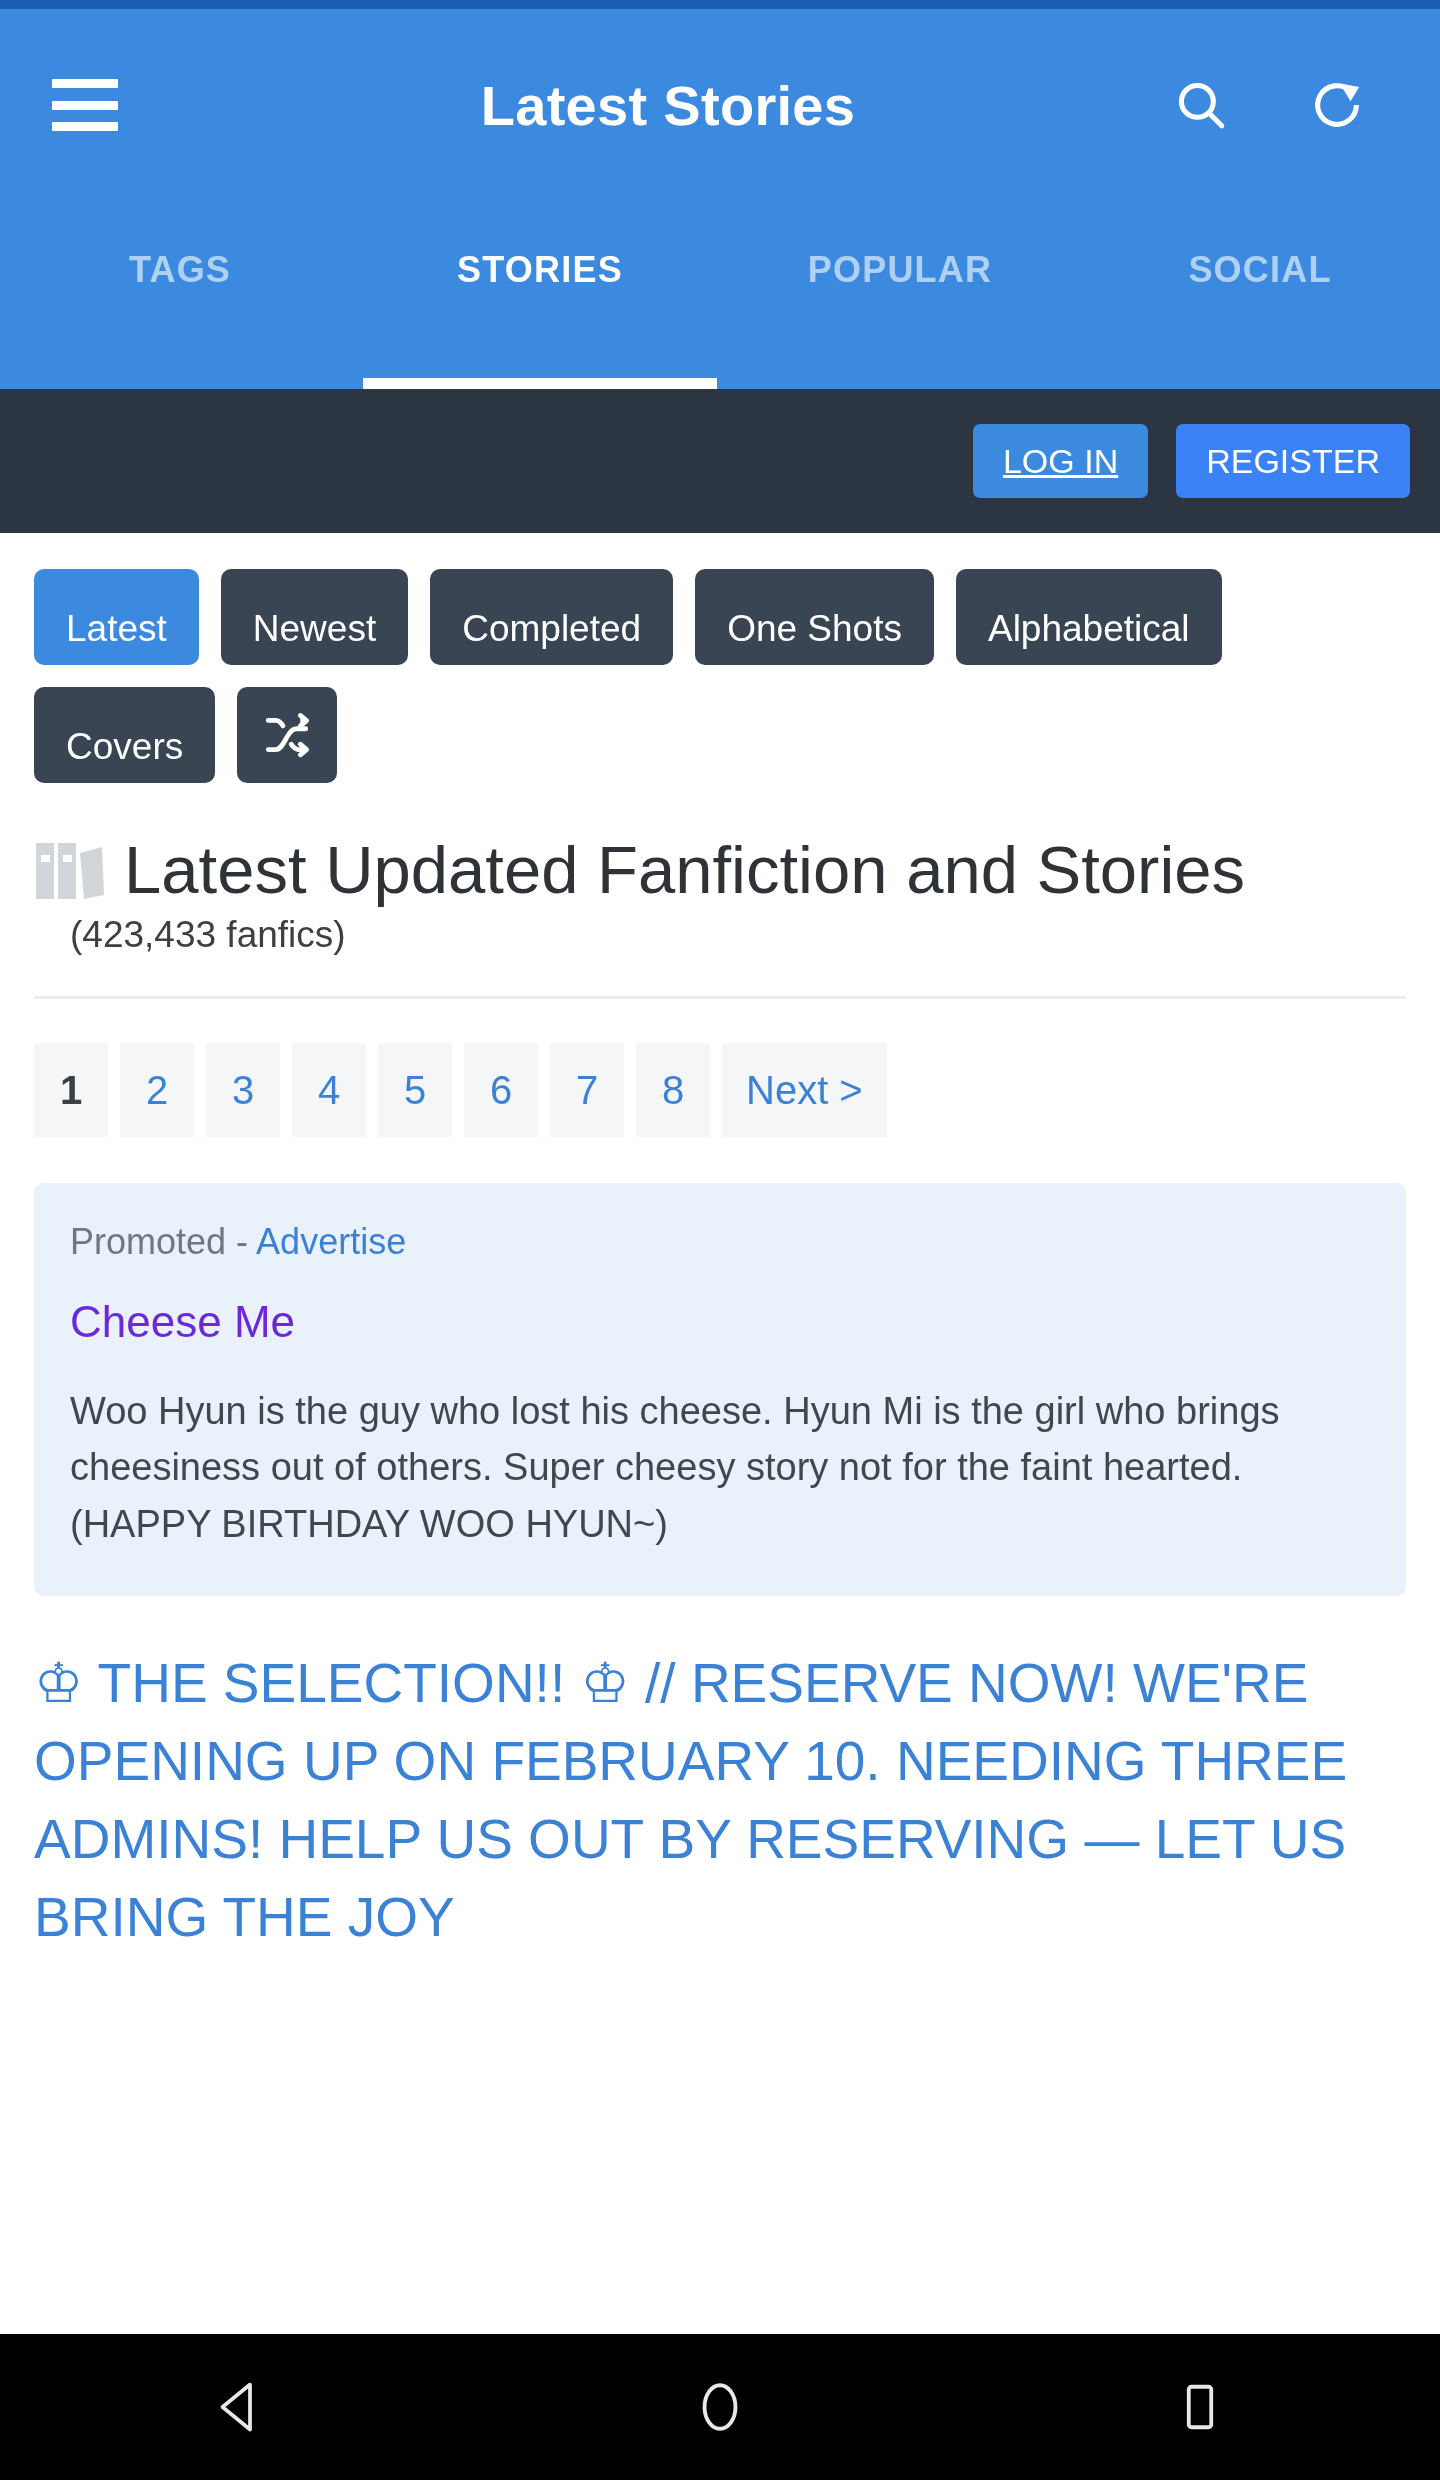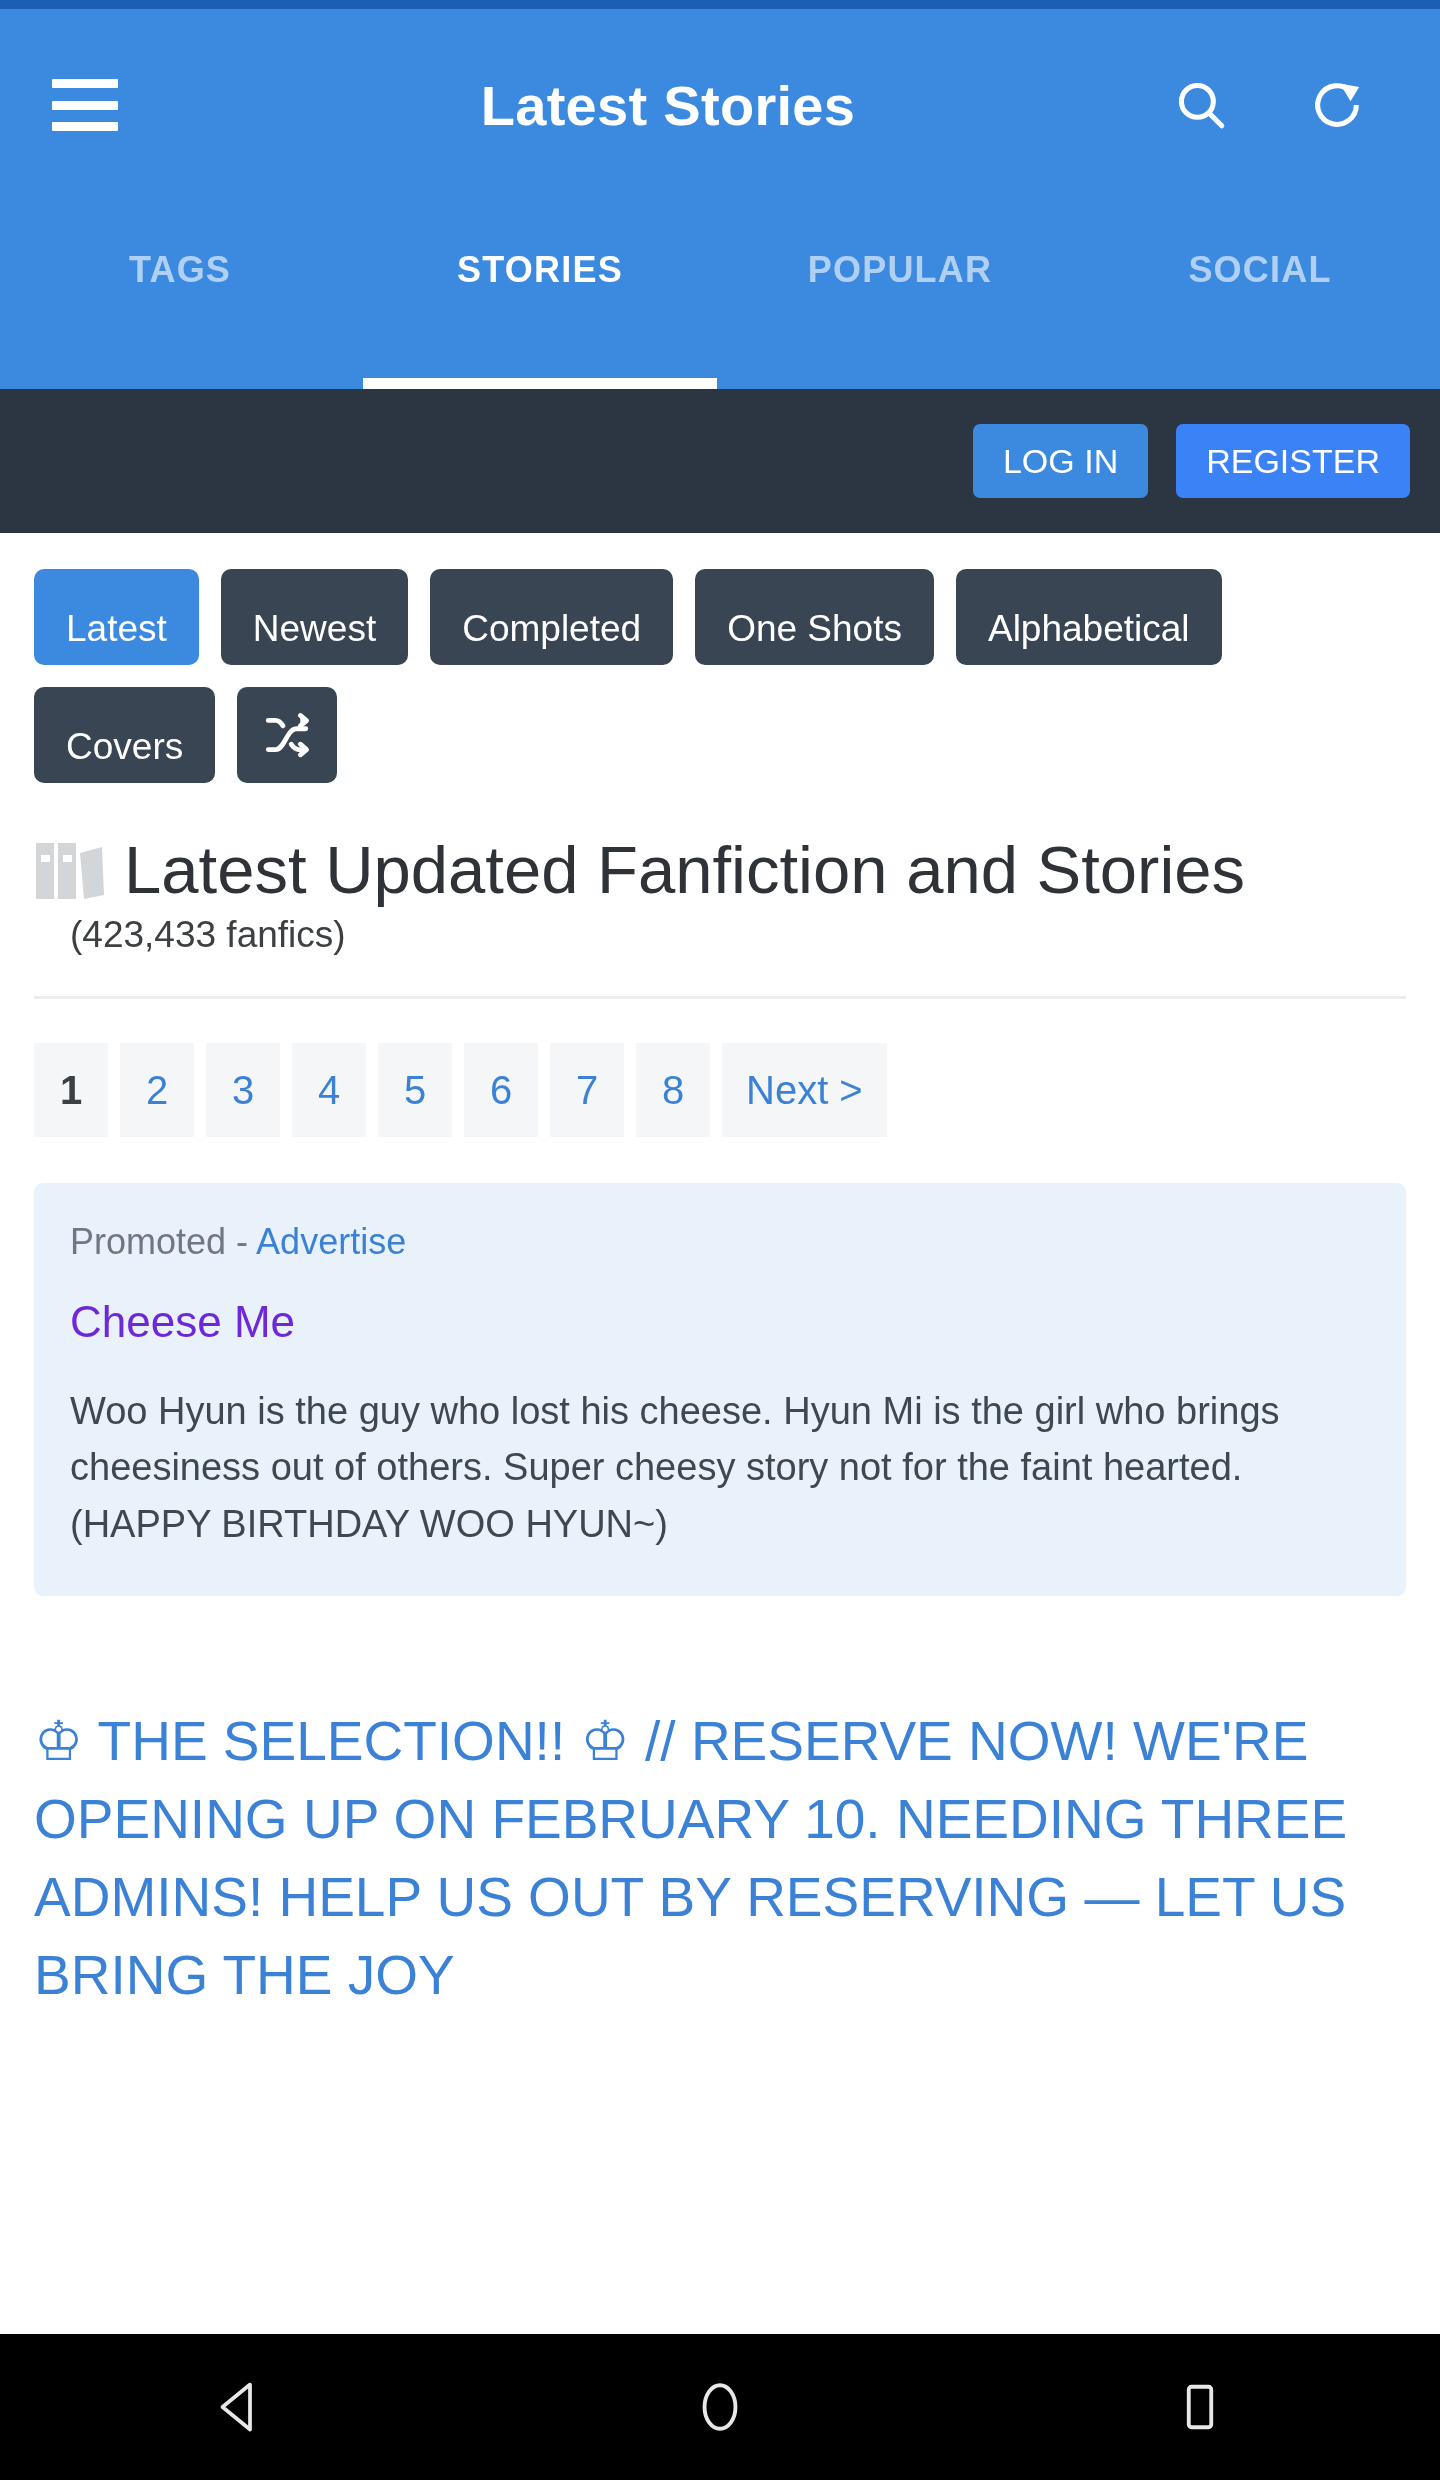--- a/index.html
+++ b/index.html
@@ -55,21 +55,21 @@
     background:#2c3643; height:144px;
     display:flex; align-items:center; justify-content:flex-end;
     padding-right:30px; gap:28px;
   }
   .btn {
     border:none; border-radius:7px; color:#fff;
     font-size:34px; font-family:"Liberation Sans", sans-serif;
     padding:0 30px; height:74px; line-height:74px; cursor:pointer;
     white-space:nowrap;
   }
-  .btn-login { background:#3b8ae0; }
+  .btn-login { background:#3b8ae0;text-decoration:underline; }
   .btn-register { background:#3b82f6; }
 
   
   .content { padding:0 34px; background:#fff; }
 
   .chips { display:flex; flex-wrap:wrap; gap:22px; padding-top:36px; }
   .chip {
     background:#394553; color:#fff;
     font-size:37px; border-radius:10px;
     padding:12px 32px; height:96px; line-height:96px;
@@ -103,21 +103,21 @@
   .promo {
     margin-top:46px; background:#e9f2fb; border-radius:9px;
     padding:38px 36px 44px 36px;
   }
   .promo-meta { font-size:36px; color:#6f7782; }
   .promo-meta a { color:#3b82d6; text-decoration:none; cursor:pointer; }
   .promo-title { display:block; font-size:44px; color:#6d28d9; margin-top:34px; text-decoration:none; cursor:pointer; }
   .promo-desc { font-size:38px; color:#3f474f; line-height:1.48; margin-top:36px; }
 
   
-  .story { margin-top:106px; }
+  .story { margin-top:48px; }
   .story-title {
     font-size:55px; color:#3b82d6; line-height:1.42;
     text-decoration:none; display:block; cursor:pointer;
   }
 
   
   .navbar {
     position:absolute; left:0; bottom:0; width:1440px; height:146px;
     background:#000; display:flex; align-items:center; justify-content:space-around;
   }

